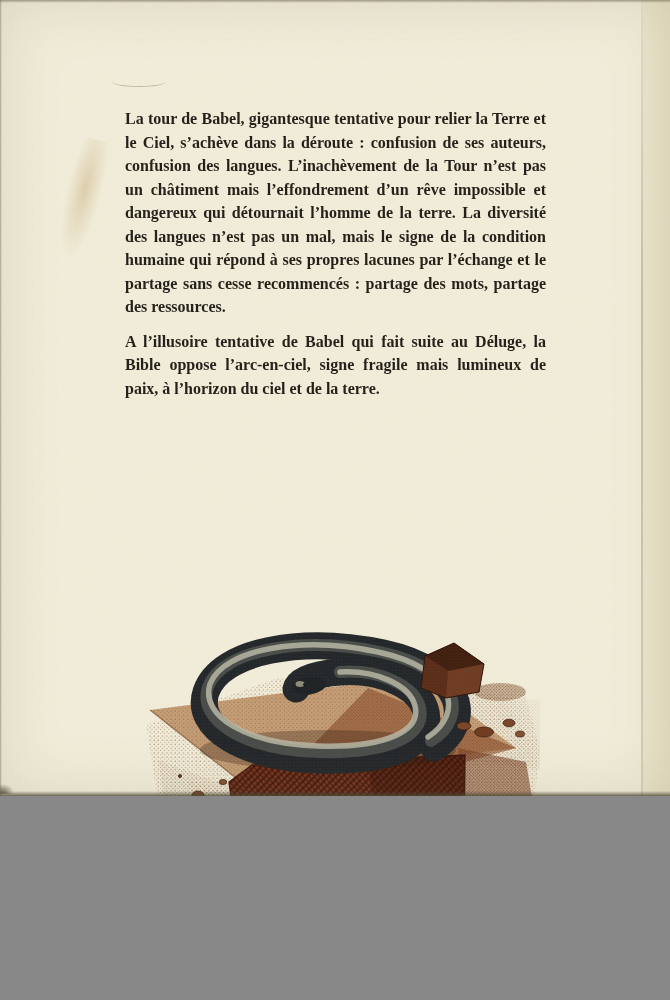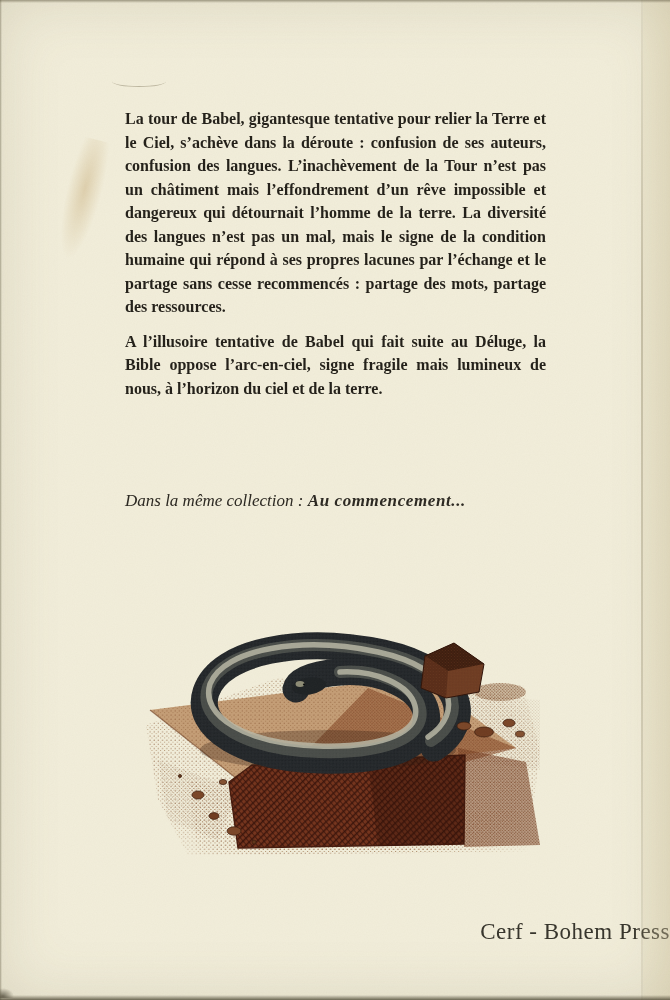--- a/index.html
+++ b/index.html
@@ -1,18 +1,18 @@
 <!DOCTYPE html>
 <html><head>
 <meta charset="utf-8">
 <style>
   html,body{margin:0;padding:0;background:#888;}
   .page{
     position:relative;
-    width:670px;height:1000px;
+    width:670px;height:796px;
     background:#f2eedb;
     overflow:hidden;
     font-family:"Liberation Serif", serif;
   }
   
   .edge-top{position:absolute;left:0;top:0;width:670px;height:3px;
     background:linear-gradient(180deg,rgba(95,88,66,.55),rgba(95,88,66,0));}
   .edge-left{position:absolute;left:0;top:0;width:2px;height:1000px;
     background:linear-gradient(90deg,rgba(90,84,62,.45),rgba(90,84,62,0));}
   .edge-bottom{position:absolute;left:0;bottom:0;width:670px;height:5px;
@@ -50,24 +50,23 @@
   }
   .illustration{position:absolute;left:128px;top:630px;width:420px;height:230px;}
 </style>
 </head>
 <body>
 
 <div class="page">
 
   <div class="blurb">
     <p>La tour de Babel, gigantesque tentative pour relier la Terre et le Ciel, s’achève dans la déroute : confusion de ses auteurs, confusion des langues. L’inachèvement de la Tour n’est pas un châtiment mais l’effondrement d’un rêve impossible et dangereux qui détournait l’homme de la terre. La diversité des langues n’est pas un mal, mais le signe de la condition humaine qui répond à ses propres lacunes par l’échange et le partage sans cesse recommencés : partage des mots, partage des ressources.</p>
-    <p>A l’illusoire tentative de Babel qui fait suite au Déluge, la Bible oppose l’arc-en-ciel, signe fragile mais lumineux de nous, à l’horizon du ciel et de la terre.</p>
+    <p>A l’illusoire tentative de Babel qui fait suite au Déluge, la Bible oppose l’arc-en-ciel, signe fragile mais lumineux de paix, à l’horizon du ciel et de la terre.</p>
   </div>
 
-  <div class="collection"><span>Dans la même collection : </span><span class="title">Au commencement...</span></div>
 
   <svg class="illustration" viewBox="0 0 420 230" aria-hidden="true">
     <defs>
       <pattern id="st" width="4.2" height="4.2" patternUnits="userSpaceOnUse">
         <circle cx="1" cy="1" r="0.55" fill="#7d4a28"></circle>
         <circle cx="3.1" cy="3" r="0.45" fill="#8c5c34"></circle>
       </pattern>
       <pattern id="st2" width="3" height="3" patternUnits="userSpaceOnUse">
         <circle cx="0.9" cy="1" r="0.62" fill="#5f3318"></circle>
         <circle cx="2.3" cy="2.4" r="0.5" fill="#744122"></circle>

